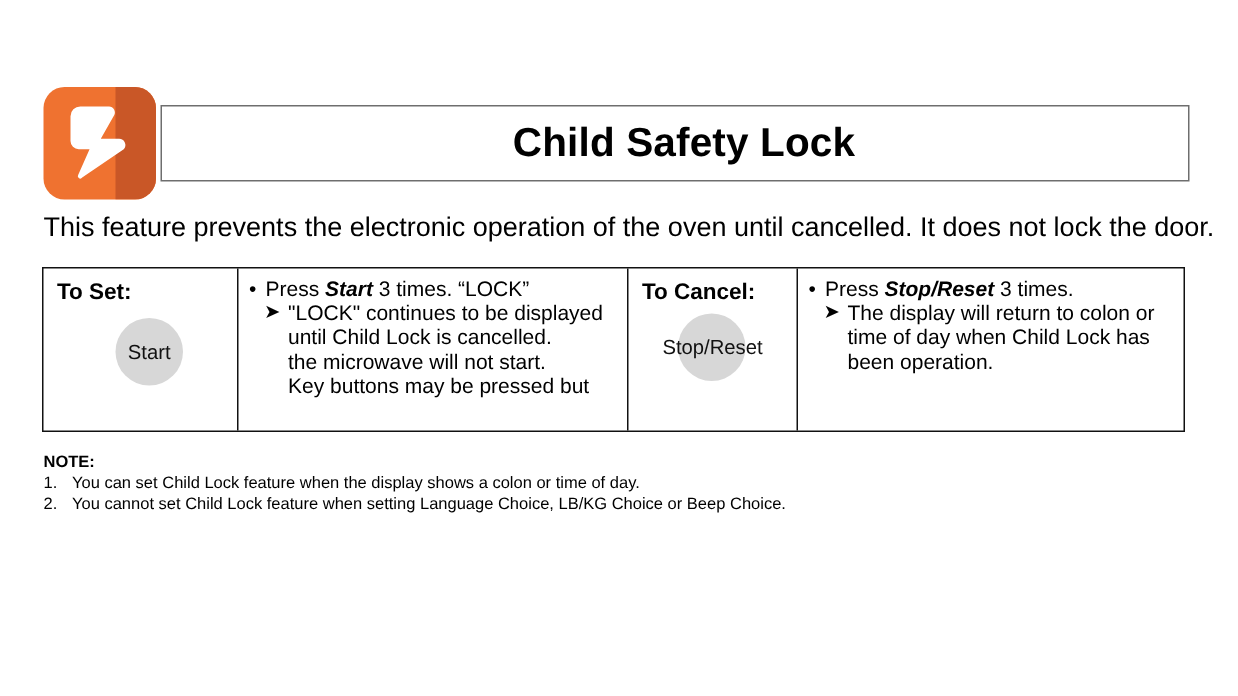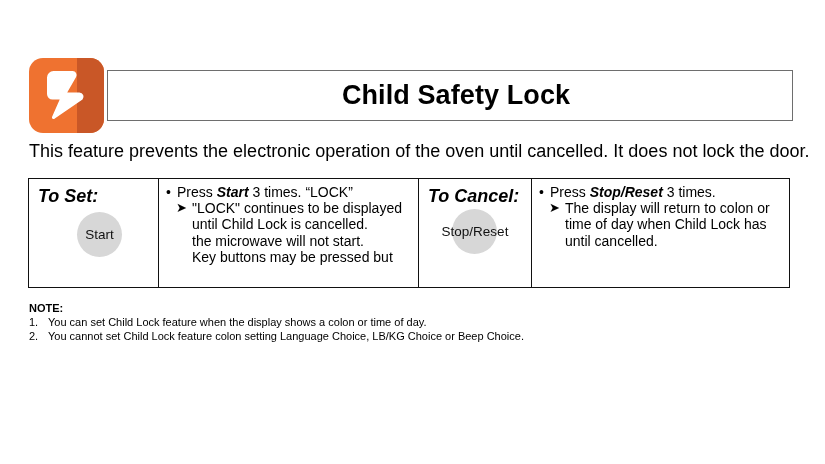--- a/index.html
+++ b/index.html
@@ -113,24 +113,23 @@
   }
   .col-set      { width: 130px; }
   .col-set-desc { width: 260px; }
   .col-cancel   { width: 113px; }
   .col-cancel-desc { width: 257px; }
 
   .col-heading {
     position: absolute;
     left: 9px;
     top: 7px;
-    font-size: 18px;
+    font-size: 15px;
     font-weight: bold;
     white-space: nowrap;
-    font-style: italic;
   }
 
   .btn-circle {
     position: absolute;
     border-radius: 50%;
     background: #d7d7d7;
   }
   .btn-circle-start {
     left: 48px;
     top: 33px;
@@ -270,27 +269,27 @@
 
   <div class="proc-col col-cancel-desc">
     <div class="steps">
       <div class="step-bullet-line">
         <span class="marker">•</span><span>Press </span><b class="bi">Stop/Reset</b><span> 3 times.</span>
       </div>
       <div class="step-sub">
         <span class="marker">➤</span><span>The display will return to colon or</span>
       </div>
       <div class="step-cont">time of day when Child Lock has</div>
-      <div class="step-cont">until cancelled.</div>
+      <div class="step-cont">been operation.</div>
     </div>
   </div>
 
 </div>
 
 <div class="note-block">
   <div class="note-title">NOTE:</div>
   <div class="note-item">
     <span class="num">1.</span><span>You can set Child Lock feature when the display shows a colon or time of day.</span>
   </div>
   <div class="note-item">
-    <span class="num">2.</span><span>You cannot set Child Lock feature colon setting Language Choice, LB/KG Choice or Beep Choice.</span>
+    <span class="num">2.</span><span>You cannot set Child Lock feature when setting Language Choice, LB/KG Choice or Beep Choice.</span>
   </div>
 </div>
 
 </body></html>

